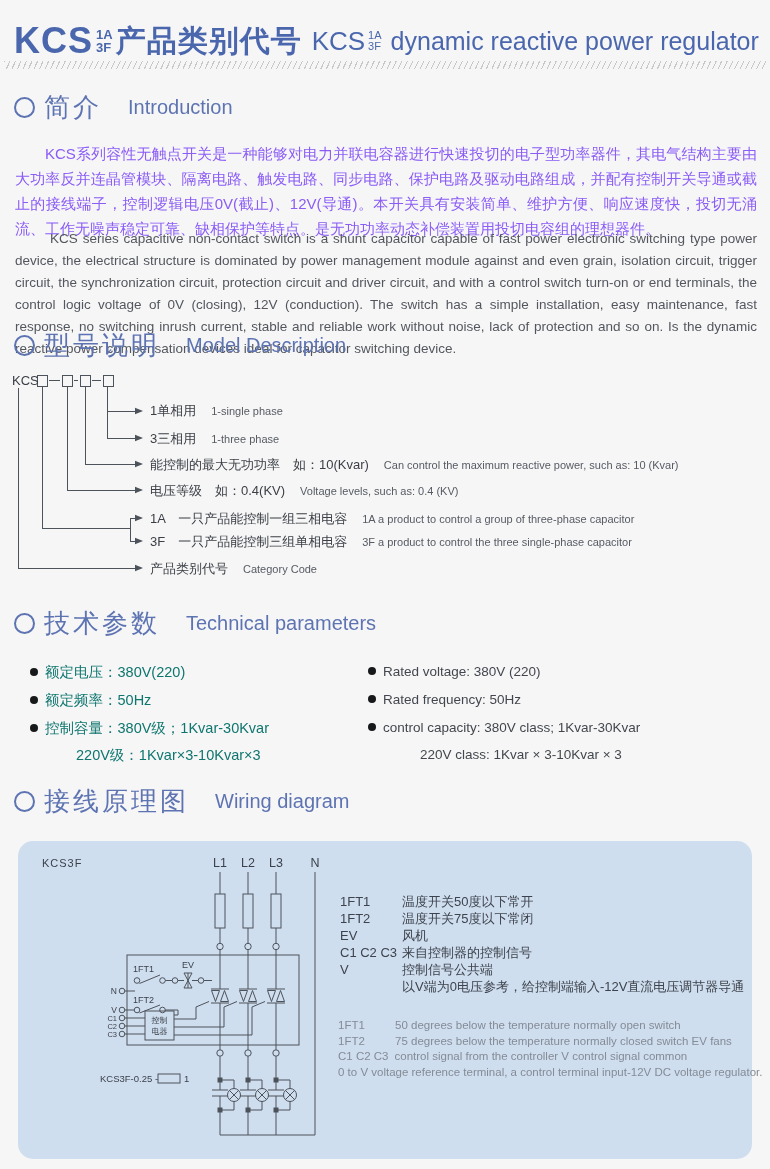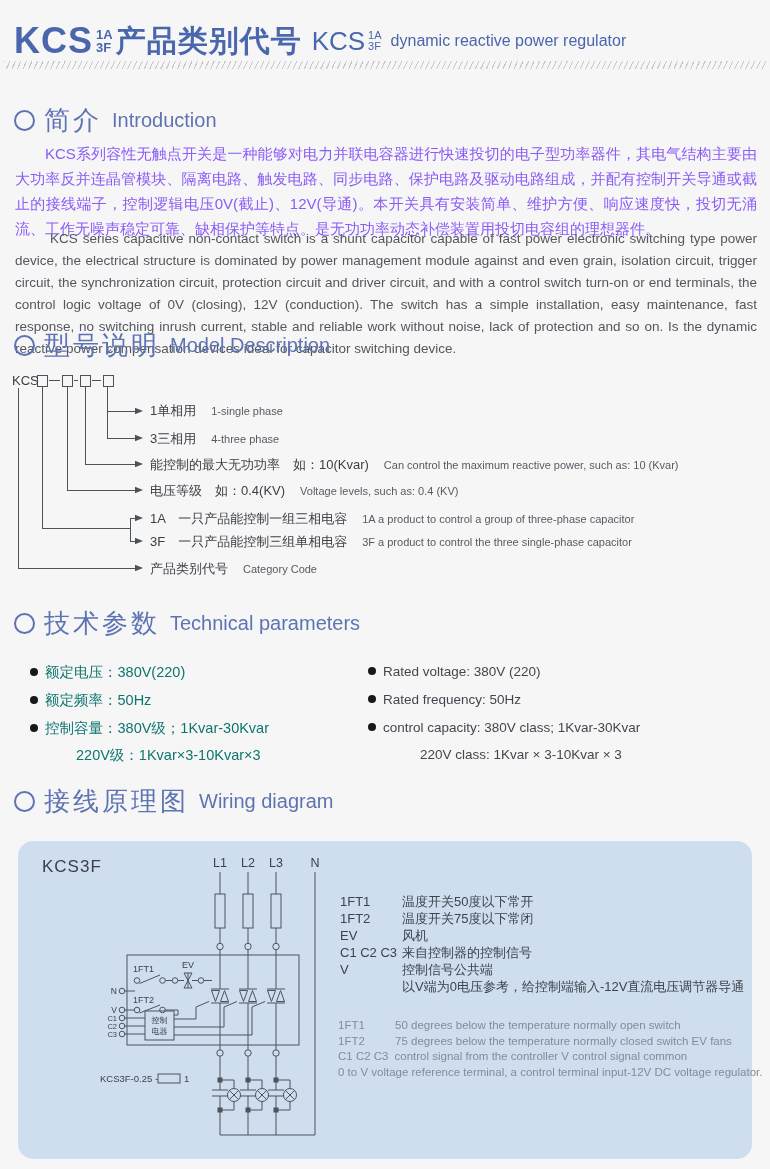--- a/index.html
+++ b/index.html
@@ -7,29 +7,29 @@
   .page{position:relative;width:770px;height:1169px;background:#f6f6f7;}
 
   
   .title-row{position:absolute;top:20px;left:14px;width:750px;display:flex;align-items:center;color:#4a66ad;}
   .stack{display:inline-flex;flex-direction:column;line-height:1;margin:0 3px;}
   .stack.b .s1,.stack.b .s2{font-weight:bold;font-size:13px;}
   .stack.r .s1,.stack.r .s2{font-size:11px;}
   .t-model{font-size:36px;font-weight:bold;letter-spacing:1px;}
   .t-cn{font-size:30px;font-weight:bold;letter-spacing:1px;}
   .t-model2{font-size:26px;margin-left:10px;}
-  .t-en{font-size:16px;margin-left:6px;}
+  .t-en{font-size:25px;margin-left:6px;}
   .hatch{position:absolute;top:61px;left:4px;width:762px;height:8px;
     background:repeating-linear-gradient(115deg,#c8c8cb 0 1px,transparent 1px 5px);}
 
   
   .sec{position:absolute;left:14px;display:flex;align-items:center;color:#5e74b2;}
   .sec .ring{width:17px;height:17px;border:2px solid #5e74b2;border-radius:50%;margin-right:9px;}
   .sec .cn{font-size:26px;letter-spacing:3px;}
-  .sec .en{font-size:20px;margin-left:10px;letter-spacing:0;}
+  .sec .en{font-size:20px;margin-left:26px;letter-spacing:0;}
 
   
   .para{position:absolute;left:15px;width:742px;text-align:justify;}
   .p-cn{top:141px;font-size:15px;line-height:25px;color:#8b5cf6;text-indent:2em;}
   .p-en{top:228px;font-size:13.5px;line-height:22px;color:#53575d;text-indent:2.6em;}
 
   
   .model-diagram{position:absolute;top:368px;left:0;width:770px;height:232px;}
   .model-diagram svg{position:absolute;top:0;left:0;}
   .m-label{position:absolute;left:150px;height:18px;white-space:nowrap;}
@@ -39,21 +39,21 @@
   
   .tp-row{position:absolute;white-space:nowrap;}
   .tp-row .dot{display:inline-block;width:8px;height:8px;background:#17181a;border-radius:50%;margin-right:7px;vertical-align:1px;}
   .tp-cn{left:30px;font-size:14.5px;color:#0f766e;}
   .tp-en{left:368px;font-size:13.5px;color:#43474d;}
   .tp-indent-cn{padding-left:46px;}
   .tp-indent-en{padding-left:52px;}
 
   
   .panel{position:absolute;top:841px;left:18px;width:734px;height:318px;background:#cfdeef;border-radius:15px;}
-  .kcs3f{position:absolute;left:24px;top:16px;font-size:17px;color:#3b414a;letter-spacing:1px;}
+  .kcs3f{position:absolute;left:24px;top:16px;font-size:11px;color:#3b414a;letter-spacing:1px;}
   .legend{position:absolute;white-space:nowrap;}
   .legend .row{display:flex;}
   .legend .k{flex:0 0 62px;}
   .lg-cn{left:322px;top:52px;font-size:13px;line-height:17px;color:#3d434c;}
   .lg-en{left:320px;top:177px;font-size:11.5px;line-height:15.5px;color:#848b95;}
   .lg-en .k{flex:0 0 57px;}
   svg text{font-family:"Liberation Sans","DejaVu Sans",sans-serif;}
 </style>
 </head>
 <body>
@@ -69,21 +69,21 @@
     <span class="t-cn">产品类别代号</span>
     <span class="t-model2">KCS</span>
     <span class="stack r">
       <span class="s1">1A</span>
       <span class="s2">3F</span>
     </span>
     <span class="t-en">dynamic reactive power regulator</span>
   </div>
   <div class="hatch"></div>
 
-  <div class="sec" style="top:103px;">
+  <div class="sec" style="top:90px;">
     <span class="ring"></span>
     <span class="cn">简介</span>
     <span class="en">Introduction</span>
   </div>
   <div class="para p-cn">KCS系列容性无触点开关是一种能够对电力并联电容器进行快速投切的电子型功率器件，其电气结构主要由大功率反并连晶管模块、隔离电路、触发电路、同步电路、保护电路及驱动电路组成，并配有控制开关导通或截止的接线端子，控制逻辑电压0V(截止)、12V(导通)。本开关具有安装简单、维护方便、响应速度快，投切无涌流、工作无噪声稳定可靠、缺相保护等特点。是无功功率动态补偿装置用投切电容组的理想器件。</div>
   <div class="para p-en">KCS series capacitive non-contact switch is a shunt capacitor capable of fast power electronic switching type power device, the electrical structure is dominated by power management module against and even grain, isolation circuit, trigger circuit, the synchronization circuit, protection circuit and driver circuit, and with a control switch turn-on or end terminals, the control logic voltage of 0V (closing), 12V (conduction). The switch has a simple installation, easy maintenance, fast response, no switching inrush current, stable and reliable work without noise, lack of protection and so on. Is the dynamic reactive power compensation devices ideal for capacitor switching device.</div>
 
   <div class="sec" style="top:328px;">
     <span class="ring"></span>
     <span class="cn">型号说明</span>
@@ -120,21 +120,21 @@
           <polygon points="143,70 135,66.8 135,73.2"></polygon>
         <polygon points="143,96 135,92.8 135,99.2"></polygon>
           <polygon points="143,122 135,118.8 135,125.2"></polygon>
         <polygon points="143,150 135,146.8 135,153.2"></polygon>
           <polygon points="143,173 135,169.8 135,176.2"></polygon>
         <polygon points="143,200 135,196.8 135,203.2"></polygon>
       </g>
       <text x="12" y="17" font-size="13" fill="#3c4046">KCS</text>
     </svg>
     <div class="m-label" style="top:33px;"><span class="cn">1单相用</span><span class="en">1-single phase</span></div>
-    <div class="m-label" style="top:61px;"><span class="cn">3三相用</span><span class="en">4-three phase</span></div>
+    <div class="m-label" style="top:61px;"><span class="cn">3三相用</span><span class="en">1-three phase</span></div>
     <div class="m-label" style="top:87px;"><span class="cn">能控制的最大无功功率　如：10(Kvar)</span><span class="en">Can control the maximum reactive power, such as: 10 (Kvar)</span></div>
     <div class="m-label" style="top:113px;"><span class="cn">电压等级　如：0.4(KV)</span><span class="en">Voltage levels, such as: 0.4 (KV)</span></div>
     <div class="m-label" style="top:141px;"><span class="cn">1A　一只产品能控制一组三相电容</span><span class="en">1A a product to control a group of three-phase capacitor</span></div>
     <div class="m-label" style="top:164px;"><span class="cn">3F　一只产品能控制三组单相电容</span><span class="en">3F a product to control the three single-phase capacitor</span></div>
     <div class="m-label" style="top:191px;"><span class="cn">产品类别代号</span><span class="en">Category Code</span></div>
   </div>
 
   <div class="sec" style="top:606px;">
     <span class="ring"></span>
     <span class="cn">技术参数</span>

